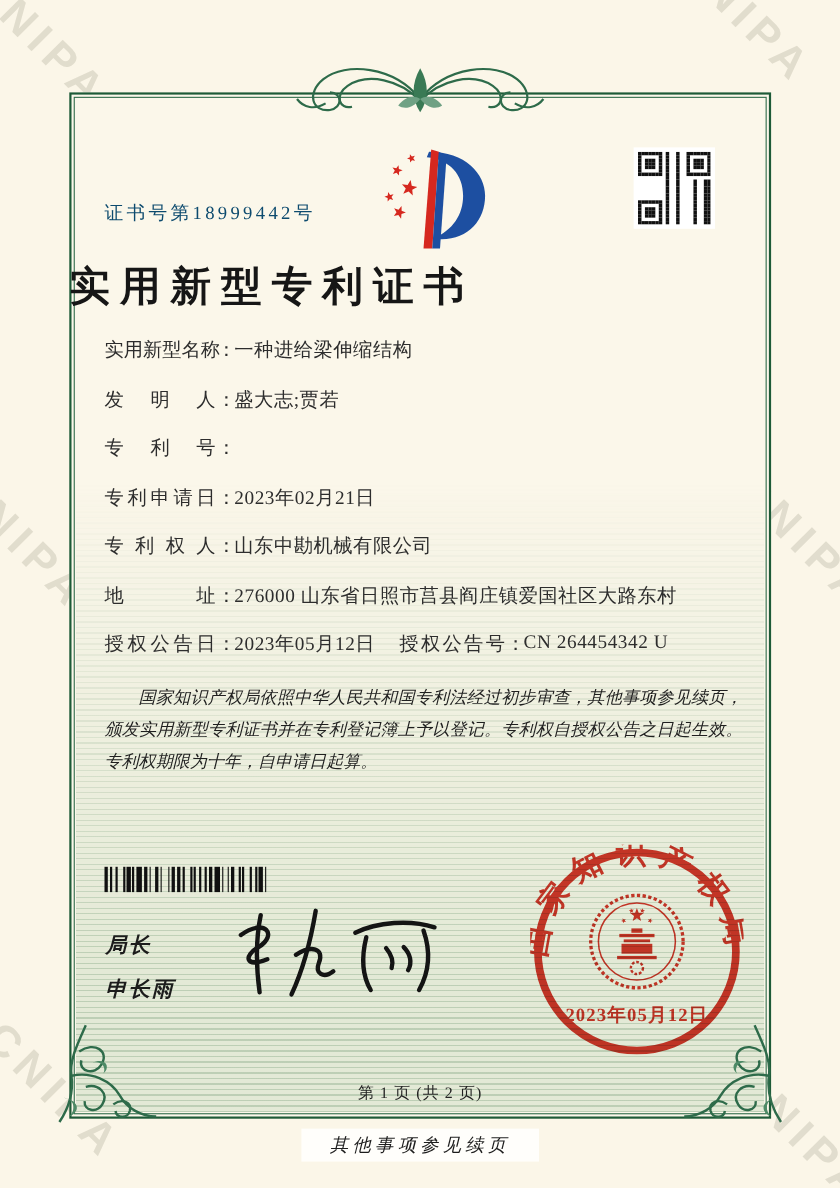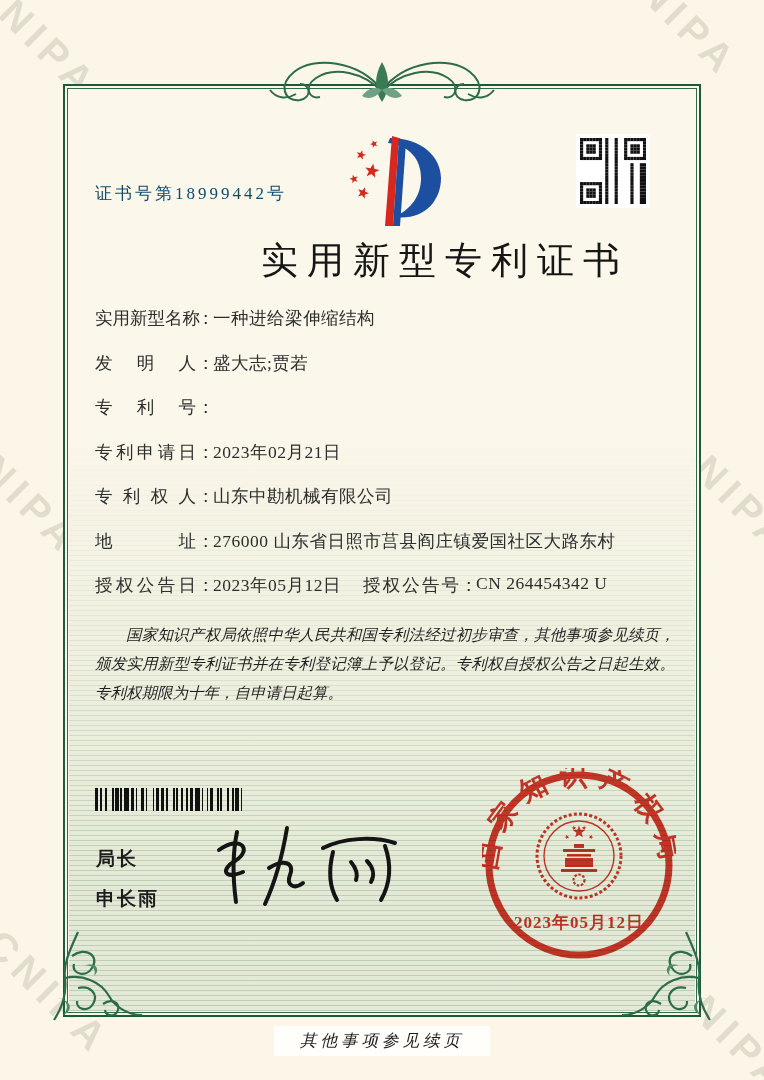--- a/index.html
+++ b/index.html
@@ -38,22 +38,22 @@
   
   .cert-no{
     position:absolute; left:95px; top:146px; font-size:17px; color:#0c4a6e;
     letter-spacing:3px;
     margin-top:36px;
   }
   .logo{ position:absolute; left:328px; top:128px; width:120px; height:108px; }
   .qr{ position:absolute; left:576px; top:134px; width:74px; height:74px;
        background:#fff; padding:4px; }
   .title{
-    position:absolute; left:63px; top:236px; width:566px; text-align:right;
-    font-size:37px; font-weight:normal; color:#161616; letter-spacing:9px;
+    position:absolute; left:63px; top:236px; width:566px; text-align:left;
+    font-size:37px; font-weight:bold; color:#161616; letter-spacing:9px;
   }
   
   .rows{ position:absolute; left:95px; top:306px; width:585px; }
   .frow{
     position:relative; display:flex; align-items:flex-start;
     height:44.5px; font-size:17.5px; color:#2d2d2d;
   }
   .flabel{
     display:inline-flex; justify-content:space-between;
     width:101px; flex:none; color:#2d2d2d;
@@ -70,21 +70,21 @@
   }
   .law p{ text-indent:2em; }
   
   .barcode{ position:absolute; left:95px; top:788px; width:218px; height:23px;
             display:flex; align-items:stretch; }
   .barcode i{ display:block; background:#101010; }
   
   .officer{
     position:absolute; left:96px; top:846px;
     font-family:"Liberation Sans","DejaVu Sans",sans-serif;
-    font-size:19px; font-weight:600; color:#1c1c1c; letter-spacing:2px;
+    font-size:19px; font-weight:600; color:#1c1c1c; letter-spacing:2px;font-style:italic;
   }
   .officer div{ margin-bottom:14px; }
   .sig{ position:absolute; left:205px; top:816px; width:228px; height:106px; }
   
   .seal{ position:absolute; left:482px; top:768px; width:194px; height:194px;
          opacity:.93; mix-blend-mode:multiply; }
   
   .page-info{
     position:absolute; left:63px; top:984px; width:638px; text-align:center;
     font-size:14.5px; color:#222; letter-spacing:1px;
@@ -547,15 +547,16 @@
         <rect x="-16" y="-7" width="32" height="3"></rect>
         <rect x="-12" y="-2" width="24" height="2.6"></rect>
         <rect x="-14" y="2" width="28" height="9"></rect>
         <rect x="-18" y="13" width="36" height="3"></rect>
       </g>
       <circle cy="24" r="5.5" stroke-width="2.2" stroke-dasharray="2.5 1.6"></circle>
     </g>
     <text x="97" y="160" text-anchor="middle" font-size="17" font-weight="bold" fill="#d42a1c" letter-spacing="1" font-family="Liberation Serif, serif">2023年05月12日</text>
   </svg>
 
+  <div class="page-info">第 1 页 (共 2 页)</div>
   <div class="note-box">其他事项参见续页</div>
 
 </div>
 
 </body></html>

